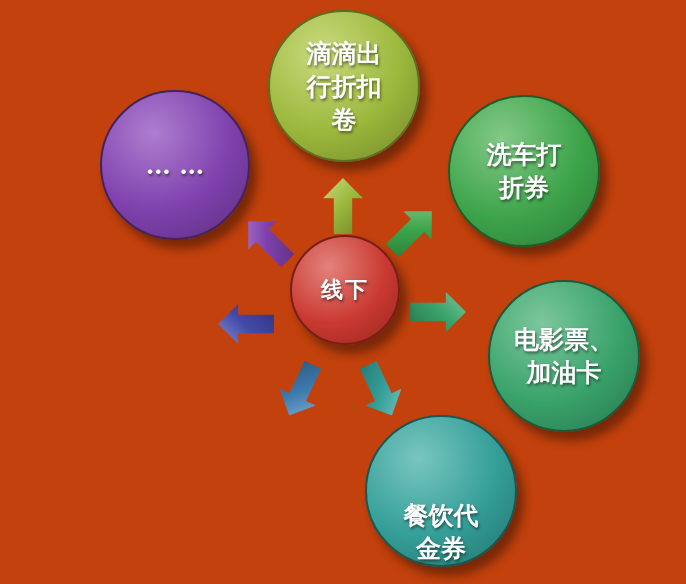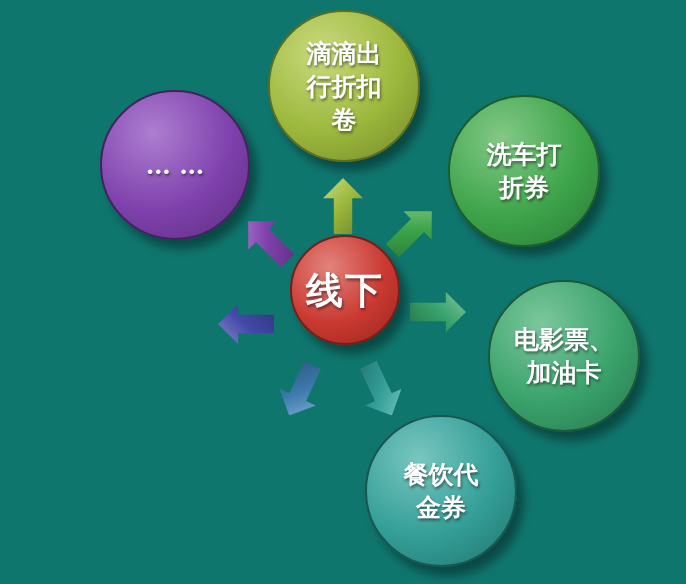--- a/index.html
+++ b/index.html
@@ -25,55 +25,55 @@
   .node-label {
     color: #ffffff;
     font-weight: bold;
     font-size: 25px;
     line-height: 1.32;
     text-align: center;
     white-space: pre-line;
     text-shadow: 1px 2px 3px rgba(0,0,0,0.5);
   }
   .center-label {
-    font-size: 37px;
+    font-size: 22px;
     letter-spacing: 2px;
   }
   .arrow {
     position: absolute;
     width: 40px;
     height: 56px;
     transform: translate(-50%, -50%) rotate(var(--rot));
     background: linear-gradient(135deg, var(--light) 0%, var(--base) 48%, var(--dark) 100%);
     clip-path: polygon(50% 0%, 100% 36%, 73% 36%, 73% 100%, 27% 100%, 27% 36%, 0% 36%);
     filter: drop-shadow(3px 4px 3px rgba(0,0,0,0.35));
   }
 </style>
 </head>
 <body>
 
-<div id="canvas" style="background: #0f766e;">
+<div id="canvas" style="background: #c2410c;">
 
   <div class="node" style="left: 268px; top: 10px; width: 152px; height: 152px; --light: #c9da7e; --base: #9cb83c; --dark: #73882a; --border: #5c6d21;">
     <span class="node-label">滴滴出
 行折扣
 卷</span>
   </div>
 
   <div class="node" style="left: 448px; top: 95px; width: 152px; height: 152px; --light: #83c987; --base: #3da44a; --dark: #2a7a36; --border: #1f5c29;">
     <span class="node-label">洗车打
 折券</span>
   </div>
 
   <div class="node" style="left: 488px; top: 280px; width: 152px; height: 152px; --light: #7cc79d; --base: #39a26b; --dark: #28764e; --border: #1d5839;">
     <span class="node-label">电影票、
 加油卡</span>
   </div>
 
-  <div class="node" style="left: 365px; top: 415px; width: 152px; height: 152px; --light: #79c6c0; --base: #339e97; --dark: #23736e; --border: #1a5652;">
+  <div class="node" style="left: 365px; top: 415px; width: 152px; height: 152px; align-items: flex-end; --light: #79c6c0; --base: #339e97; --dark: #23736e; --border: #1a5652;">
     <span class="node-label">餐饮代
 金券</span>
   </div>
 
 
 
   <div class="node" style="left: 100px; top: 90px; width: 150px; height: 150px; --light: #ad7ed0; --base: #7f41ad; --dark: #5c2e7e; --border: #44225d;">
     <span class="node-label">… …</span>
   </div>
 

